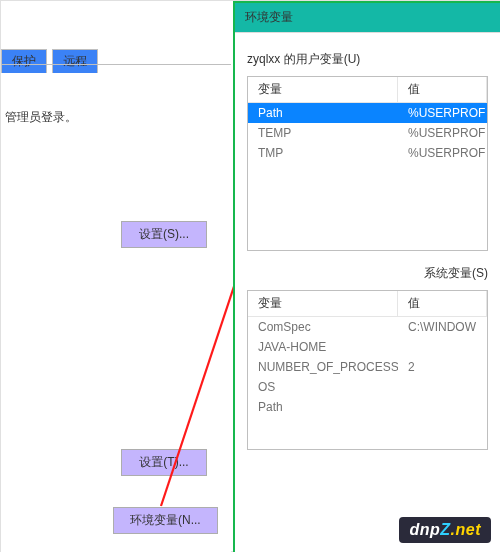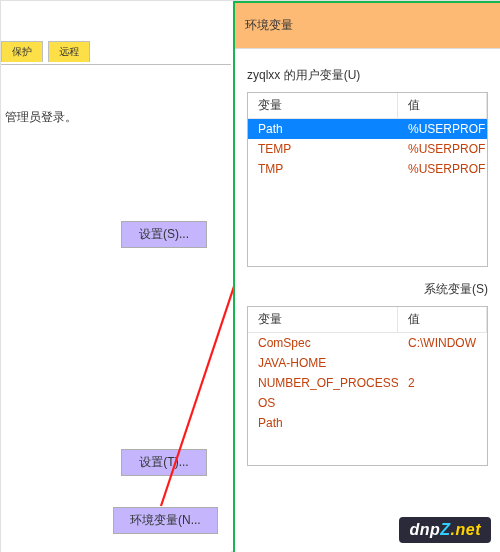--- a/index.html
+++ b/index.html
@@ -2,38 +2,38 @@
 <html><head>
 <meta charset="utf-8">
 <style>
   * { box-sizing: border-box; margin: 0; padding: 0; }
   html, body { width: 500px; height: 552px; overflow: hidden; font-family: "Microsoft YaHei", "Segoe UI", Tahoma, sans-serif; font-size: 12px; background: #fff; }
   .canvas { position: relative; width: 500px; height: 552px; border: 1px solid #e0e0e0; }
 
   
   .left-window { position: absolute; left: 0; top: 0; width: 230px; height: 552px; background: #fff; }
   .tabs { position: absolute; top: 40px; left: 0; width: 100%; height: 24px; }
-  .tab { display: inline-block; padding: 3px 10px; border: 1px solid #bfbfbf; border-bottom: none; background: #fde047; margin-right: 2px; font-size: 10px; color: #333; }
+  .tab { display: inline-block; padding: 3px 10px; border: 1px solid #bfbfbf; border-bottom: none; background: #3b82f6; margin-right: 2px; font-size: 12px; color: #333; margin-top: 8px; }
   .tab-bar-line { position: absolute; top: 63px; left: 0; width: 230px; height: 1px; background: #bfbfbf; }
   .left-text { position: absolute; color: #333; }
   .btn { position: absolute; background: #c4b5fd; border: 1px solid #adadad; padding: 4px 16px; font-size: 12px; color: #333; text-align: center; min-width: 86px; }
 
   
   .arrow-svg { position: absolute; pointer-events: none; }
 
   
   .env-dialog { position: absolute; left: 232px; top: 0; width: 267px; height: 552px; background: #fff; border-left: 2px solid #16b74e; border-top: 2px solid #16b74e; }
-  .env-title { padding: 14px 10px; font-size: 12px; background: #fdba74; border-bottom: 1px solid #dcdcdc; color: #333; }
+  .env-title { padding: 6px 10px; font-size: 12px; background: #14b8a6; border-bottom: 1px solid #dcdcdc; color: #333; }
   .env-body { padding: 18px 12px 0 12px; }
   .group-label { font-size: 12px; color: #333; margin-bottom: 8px; }
   .grid { border: 1px solid #bfbfbf; background: #fff; width: 100%; }
   .grid-header { display: flex; background: #fff; border-bottom: 1px solid #e5e5e5; }
   .grid-header .cell { padding: 4px 10px; font-size: 12px; color: #333; border-right: 1px solid #e5e5e5; }
   .grid-row { display: flex; }
-  .grid-row .cell { padding: 3px 10px; font-size: 12px; color: #c2410c; overflow: hidden; white-space: nowrap; }
+  .grid-row .cell { padding: 3px 10px; font-size: 12px; color: #737373; overflow: hidden; white-space: nowrap; }
   .col-name { width: 150px; flex: 0 0 150px; }
   .col-val { flex: 1; }
   .selected { background: #0a84ff; color: #fff; }
   .selected .cell { color: #fff; }
   .user-grid { height: 175px; }
   .sys-grid { height: 160px; }
 
   
   .watermark { position: absolute; right: 8px; bottom: 8px; }
   .wm-box { background: #2a2a3a; color: #fff; font-weight: bold; font-style: italic; padding: 4px 10px; border-radius: 4px; font-size: 16px; letter-spacing: 0.5px; }

